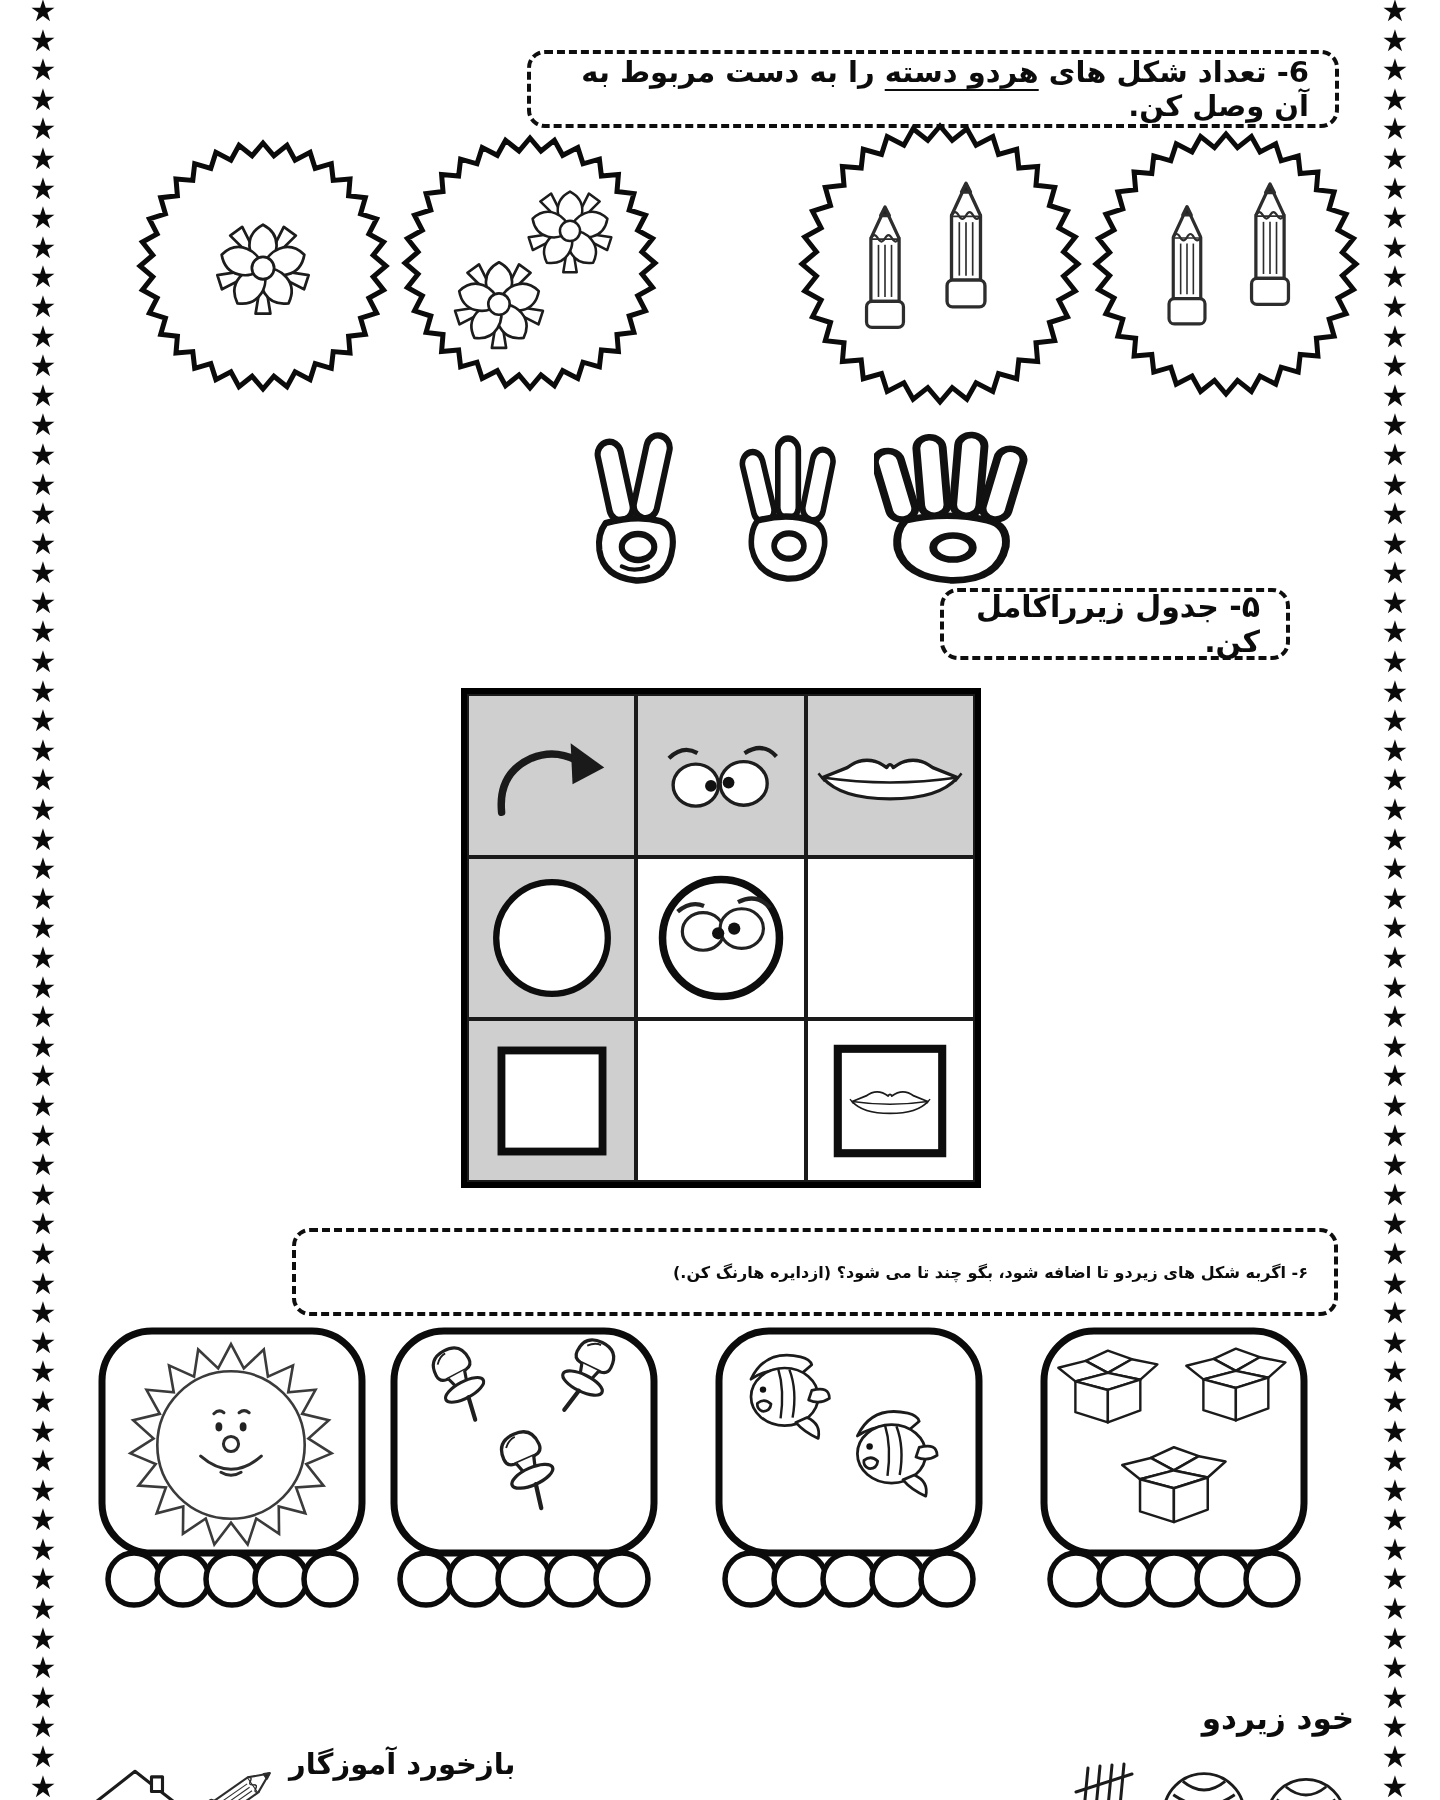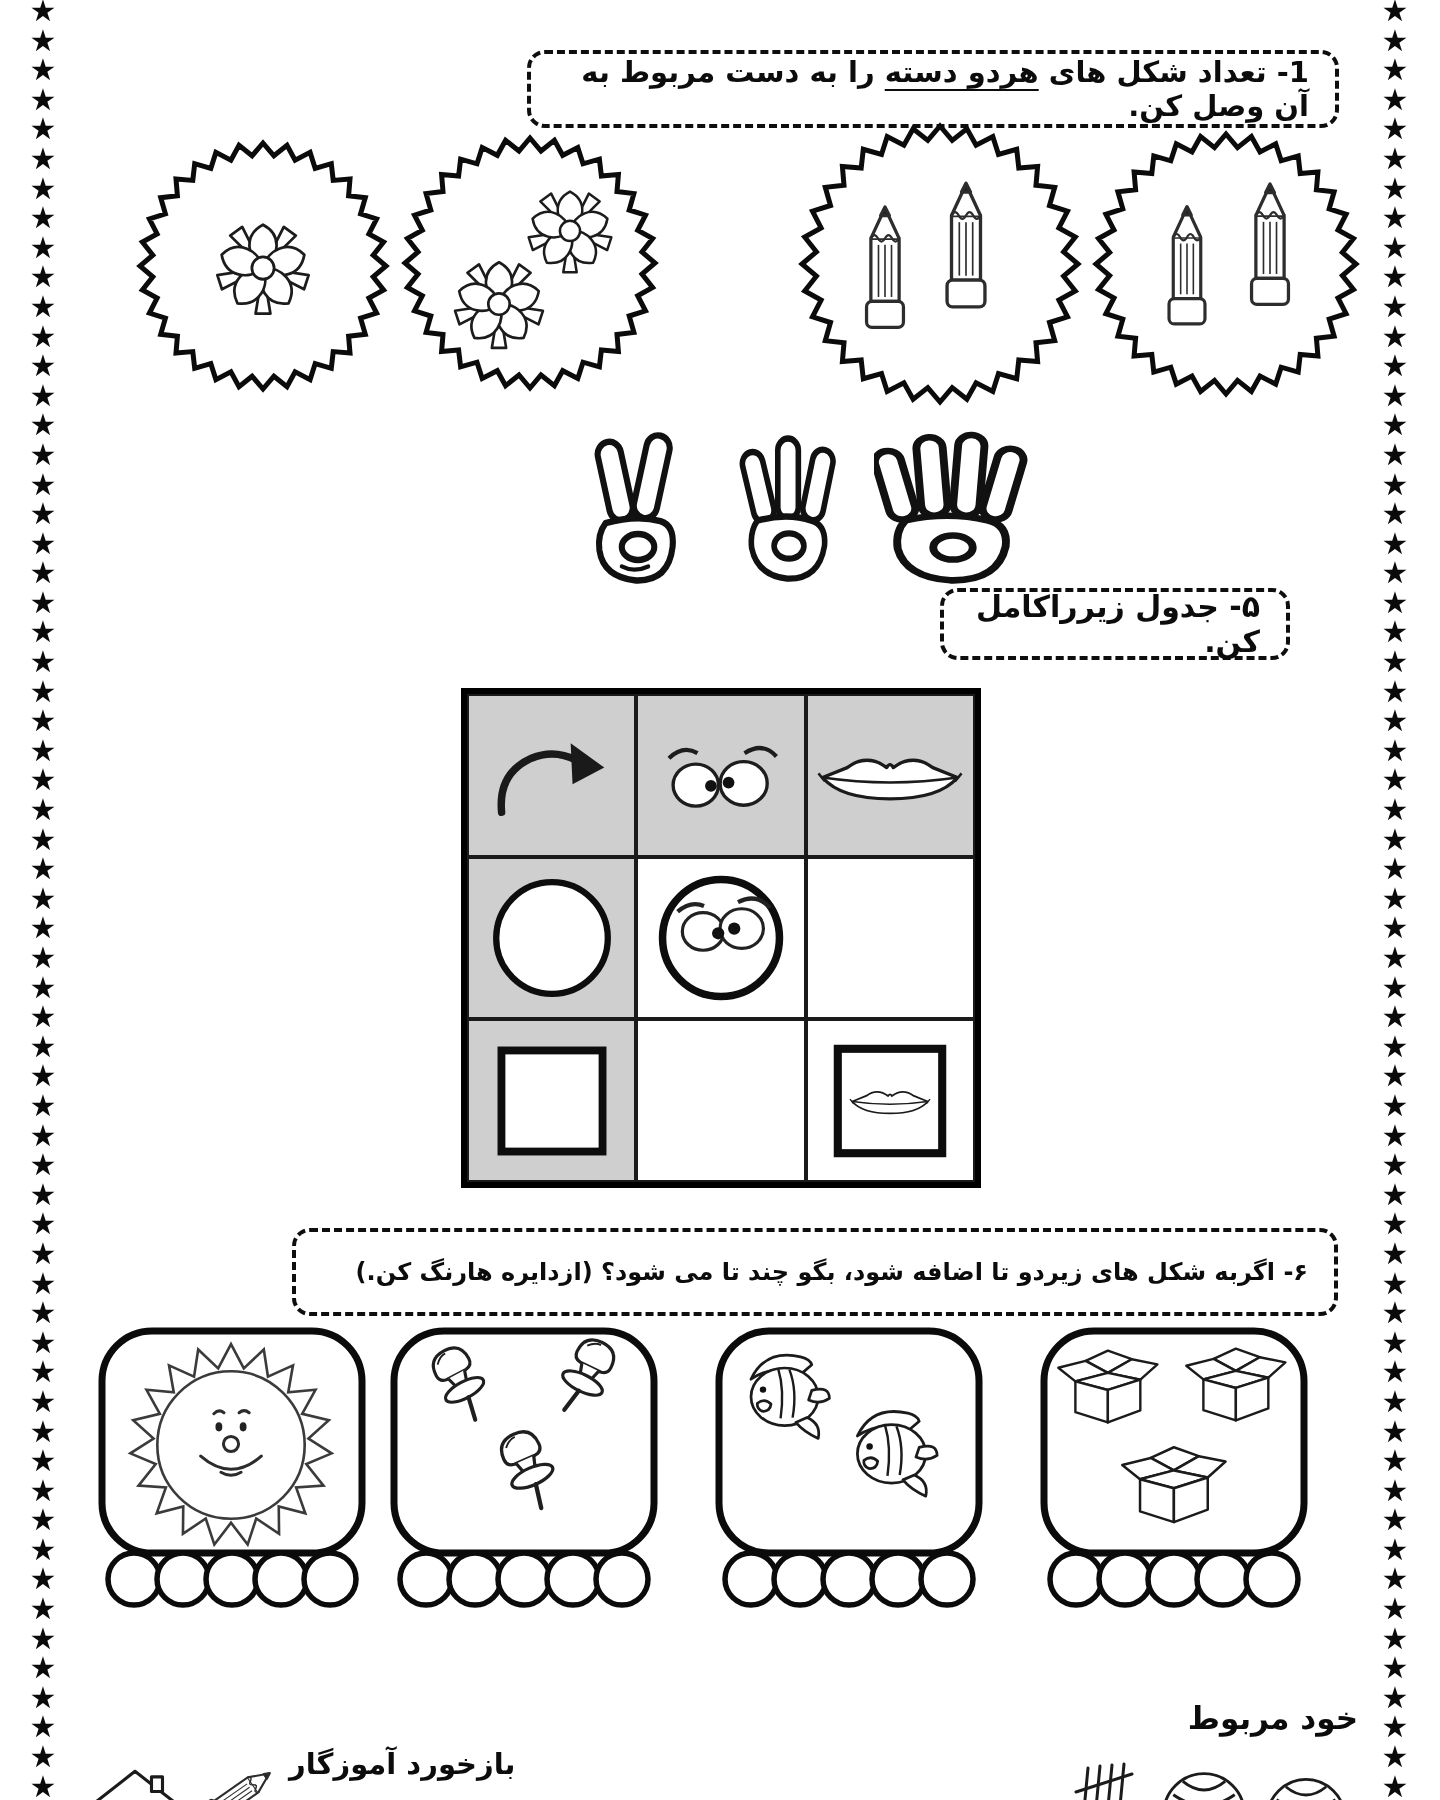--- a/index.html
+++ b/index.html
@@ -7,21 +7,21 @@
   #page{position:relative;width:1440px;height:1800px;margin:0 auto;background:#ffffff;
         overflow:hidden;font-family:"DejaVu Sans",sans-serif;color:#111}
   .star-col{position:absolute;top:-4px;width:42px;font-size:30px;line-height:29.6px;
             color:#0a0a0a;white-space:pre-line;text-align:center;user-select:none}
   #stars-left{left:22px}
   #stars-right{left:1374px}
   .qbox{position:absolute;border:4px dashed #0e0e0e;border-radius:18px;display:flex;
         align-items:center;direction:rtl;padding:0 26px;font-weight:bold;color:#0c0c0c;background:#fff}
   #q4box{left:527px;top:50px;width:812px;height:78px;font-size:29px}
   #q5box{left:940px;top:588px;width:350px;height:72px;font-size:30px}
-  #q6box{left:292px;top:1228px;width:1046px;height:88px;font-size:24px}
+  #q6box{left:292px;top:1228px;width:1046px;height:88px;font-size:16px}
   .ul{text-decoration:underline;text-underline-offset:7px;text-decoration-thickness:2px}
   .group{position:absolute}
   .scallop{fill:#fff;stroke:#0b0b0b;stroke-width:5;stroke-linejoin:miter}
   .hand{position:absolute}
   #grid{position:absolute;left:461px;top:688px;width:520px;height:500px;display:grid;
         grid-template-columns:1fr 1fr 1fr;grid-template-rows:1fr 1fr 1fr;
         border:6px solid #000;background:#fff}
   .cell{border:2px solid #1a1a1a;display:flex;align-items:center;justify-content:center;overflow:hidden}
   .cell.gray{background:#cfcfcf}
   .card{position:absolute}
@@ -330,21 +330,21 @@
 ★
 ★
 ★
 ★
 ★
 ★
 ★
 ★</div>
 
   <div class="qbox" id="q4box">
-    <p><span>1- تعداد شکل های </span><span class="ul">هردو دسته</span><span> را به دست مربوط به آن وصل کن.</span></p>
+    <p><span>6- تعداد شکل های </span><span class="ul">هردو دسته</span><span> را به دست مربوط به آن وصل کن.</span></p>
   </div>
 
   <div id="groups">
       <div class="group" style="left: 134px; top: 137px; width: 258px; height: 258px; position: absolute;"><svg width="258" height="258" viewBox="0 0 258 258">
           <polygon class="scallop" points="129.0,6.0 139.9,18.8 153.0,8.4 161.1,23.1 176.1,15.4 181.2,31.4 197.3,26.7 199.2,43.4 216.0,42.0 214.6,58.8 231.3,60.7 226.6,76.8 242.6,81.9 234.9,96.9 249.6,105.0 239.2,118.1 252.0,129.0 239.2,139.9 249.6,153.0 234.9,161.1 242.6,176.1 226.6,181.2 231.3,197.3 214.6,199.2 216.0,216.0 199.2,214.6 197.3,231.3 181.2,226.6 176.1,242.6 161.1,234.9 153.0,249.6 139.9,239.2 129.0,252.0 118.1,239.2 105.0,249.6 96.9,234.9 81.9,242.6 76.8,226.6 60.7,231.3 58.8,214.6 42.0,216.0 43.4,199.2 26.7,197.3 31.4,181.2 15.4,176.1 23.1,161.1 8.4,153.0 18.8,139.9 6.0,129.0 18.8,118.1 8.4,105.0 23.1,96.9 15.4,81.9 31.4,76.8 26.7,60.7 43.4,58.8 42.0,42.0 58.8,43.4 60.7,26.7 76.8,31.4 81.9,15.4 96.9,23.1 105.0,8.4 118.1,18.8"></polygon>
           <use href="#icon-flower" x="76" y="75" width="106" height="108"></use>
         </svg></div>
       <div class="group" style="left: 399px; top: 132px; width: 262px; height: 262px; position: absolute;"><svg width="262" height="262" viewBox="0 0 262 262">
           <polygon class="scallop" points="131.0,6.0 142.0,19.0 155.4,8.4 163.7,23.3 178.8,15.5 184.0,31.8 200.4,27.1 202.4,44.0 219.4,42.6 218.0,59.6 234.9,61.6 230.2,78.0 246.5,83.2 238.7,98.3 253.6,106.6 243.0,120.0 256.0,131.0 243.0,142.0 253.6,155.4 238.7,163.7 246.5,178.8 230.2,184.0 234.9,200.4 218.0,202.4 219.4,219.4 202.4,218.0 200.4,234.9 184.0,230.2 178.8,246.5 163.7,238.7 155.4,253.6 142.0,243.0 131.0,256.0 120.0,243.0 106.6,253.6 98.3,238.7 83.2,246.5 78.0,230.2 61.6,234.9 59.6,218.0 42.6,219.4 44.0,202.4 27.1,200.4 31.8,184.0 15.5,178.8 23.3,163.7 8.4,155.4 19.0,142.0 6.0,131.0 19.0,120.0 8.4,106.6 23.3,98.3 15.5,83.2 31.8,78.0 27.1,61.6 44.0,59.6 42.6,42.6 59.6,44.0 61.6,27.1 78.0,31.8 83.2,15.5 98.3,23.3 106.6,8.4 120.0,19.0"></polygon>
           <use href="#icon-flower" x="123" y="48" width="96" height="98"></use>
@@ -459,21 +459,21 @@
           <use href="#icon-box" x="138" y="8" width="114" height="94"></use>
           <use href="#icon-box" x="74" y="106" width="118" height="98"></use>
           <circle class="anscircle" cx="36" cy="252" r="26"></circle>
           <circle class="anscircle" cx="85" cy="252" r="26"></circle>
           <circle class="anscircle" cx="134" cy="252" r="26"></circle>
           <circle class="anscircle" cx="183" cy="252" r="26"></circle>
           <circle class="anscircle" cx="232" cy="252" r="26"></circle>
         </svg></div>
     </div>
 
-  <div class="footer-label" id="footer-right">خود مربوط</div>
+  <div class="footer-label" id="footer-right">خود زیردو</div>
   <div class="footer-label" id="footer-left">بازخورد آموزگار</div>
 
   <div class="art" style="left:80px;top:1754px">
     <svg width="200" height="80" viewBox="0 0 200 80">
       <use href="#icon-house" x="0" y="8" width="110" height="92"></use>
       <g transform="rotate(55 160 40)">
           <use href="#icon-pencil" x="135" y="0" width="50" height="92"></use>
         </g>
     </svg>
   </div>

